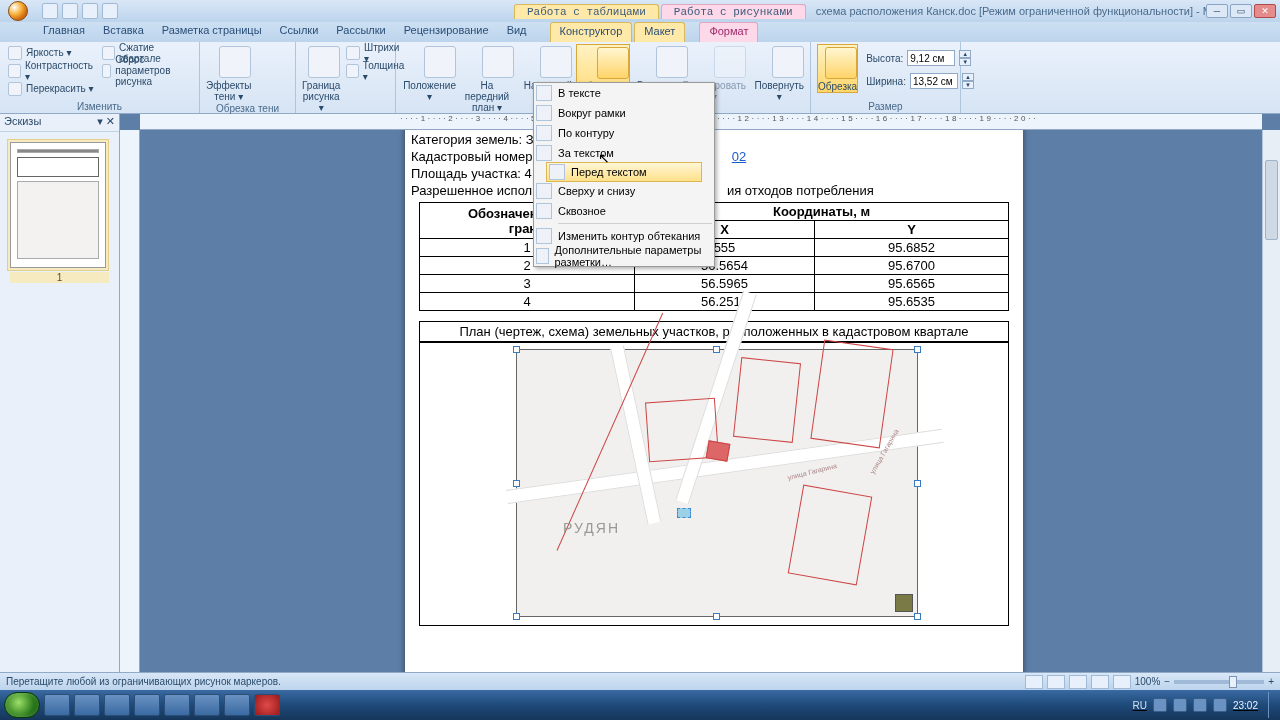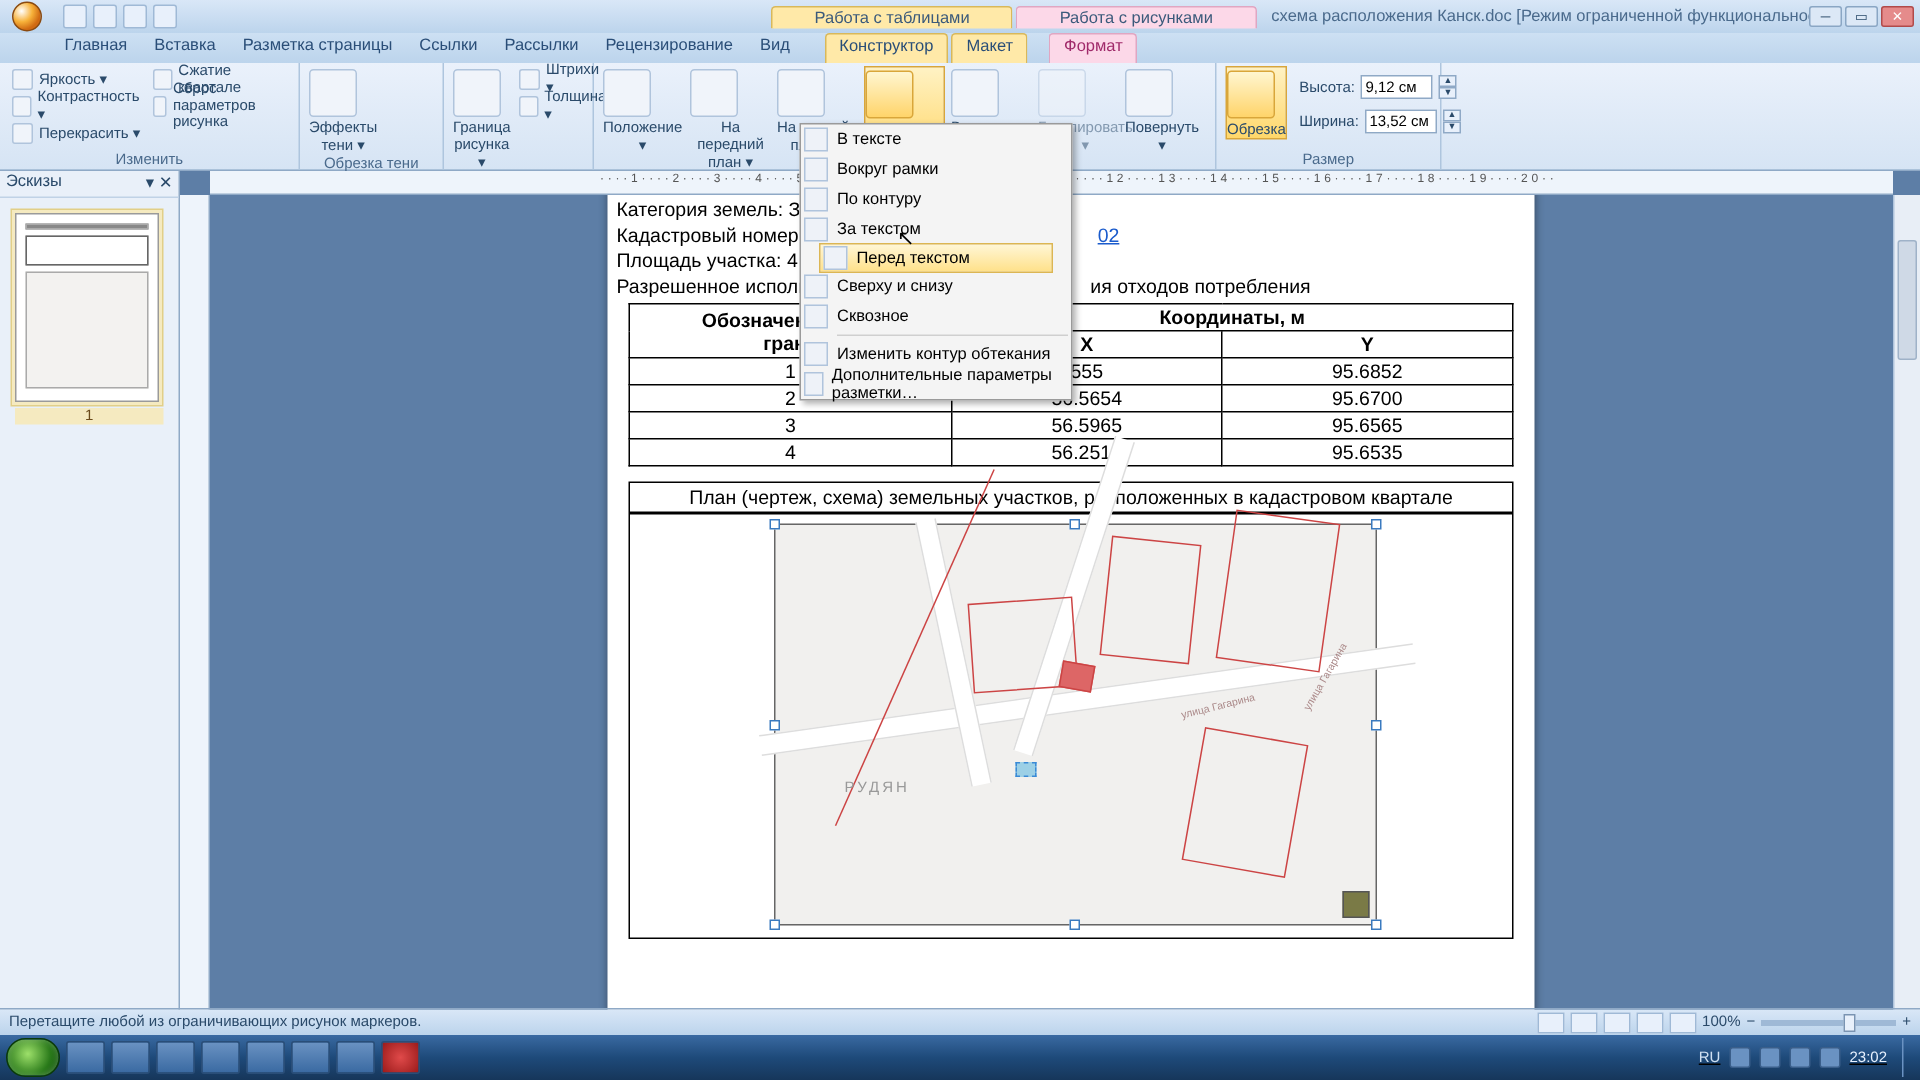--- a/index.html
+++ b/index.html
@@ -5,39 +5,39 @@
   * { margin: 0; padding: 0; box-sizing: border-box; font-family: "Segoe UI", Tahoma, sans-serif; }
   body { background: #b8d1e8; overflow: hidden; width: 1280px; height: 720px; }
 
   
   .titlebar { height: 22px; background: linear-gradient(#d9e7f7,#bcd4ec); display: flex; align-items: center; font-size: 11px; color:#3b5a7b; }
   .office-btn { width: 36px; height: 22px; display:flex; align-items:center; justify-content:center; }
   .office-orb { width: 20px; height: 20px; border-radius:50%; background: radial-gradient(circle at 30% 30%, #fff, #f7b23a 40%, #d06a12 70%); border:1px solid #8a4a10; }
   .qat { display:flex; gap:4px; padding:0 6px; }
   .qat-btn { width:16px; height:16px; background:#e8f0fb; border:1px solid #9fb9d6; border-radius:2px; }
   .title-ctx { display:flex; gap:2px; margin-left:390px; }
-  .ctx-tab { padding:1px 28px; font-size:11px; background:#ffe9a8; border:1px solid #d9b85a; border-bottom:none; border-radius:3px 3px 0 0; }
+  .ctx-tab { padding:1px 12px; font-size:11px; background:#ffe9a8; border:1px solid #d9b85a; border-bottom:none; border-radius:3px 3px 0 0;font-family:Liberation Mono, monospace; }
   .ctx-tab.pic { background:#fcd8e8; border-color:#e0a6c2; }
   .title-text { flex:1; text-align:left; padding-left:10px; color:#4a6a8c; white-space:nowrap; overflow:hidden; }
   .win-ctrl { display:flex; gap:2px; padding-right:4px; }
   .win-btn { width:22px; height:14px; background:#dce8f6; border:1px solid #8aa6c4; border-radius:2px; display:flex; align-items:center; justify-content:center; font-size:9px; color:#2a4a6a; }
   .win-btn.close { background:#e58b8b; border-color:#b14a4a; color:#fff; }
 
   
   .tabs { height:20px; background:linear-gradient(#cde0f3,#bcd4ec); display:flex; font-size:11px; padding-left:34px; }
   .tab { padding:2px 9px; color:#2a4e78; cursor:default; }
   .tab.extra { background:#ffe9a8; border:1px solid #d9b85a; border-bottom:none; border-radius:3px 3px 0 0; margin-left:2px; }
   .tab.extra.active { background:#fcd8e8; border-color:#e0a6c2; color:#a02a6a; }
 
   
   .ribbon { height:72px; background:linear-gradient(#eaf1fb,#d6e4f4); border-bottom:1px solid #8fa9c6; display:flex; font-size:11px; }
   .group { border-right:1px solid #aec5de; padding:2px 6px 0 6px; display:flex; flex-direction:column; min-width:0; }
   .group-body { flex:1; display:flex; align-items:flex-start; gap:4px; }
   .group-label { text-align:center; font-size:10px; color:#4a6a8c; padding:1px 0; }
-  .rb-btn-lg { display:flex; flex-direction:column; align-items:flex-start; justify-content:center; width:54px; font-size:10px; color:#2a4a6a; text-align:center; gap:2px; padding-top:2px;}
+  .rb-btn-lg { display:flex; flex-direction:column; align-items:flex-end; justify-content:center; width:54px; font-size:10px; color:#2a4a6a; text-align:center; gap:2px; padding-top:2px;}
   .rb-btn-lg.active { background:linear-gradient(#fff2c4,#ffd76a); border:1px solid #d9a63a; border-radius:0; }
   .rb-icon-lg { width:32px; height:32px; background:#f0f4fa; border:1px solid #b0c4dc; border-radius:3px; }
   .rb-row { display:flex; flex-direction:column; gap:1px; }
   .rb-item { display:flex; align-items:center; gap:4px; font-size:10px; color:#2a4a6a; padding:0 2px; height:17px;}
   .rb-item .ic { width:14px; height:14px; background:#f0f4fa; border:1px solid #b0c4dc; border-radius:2px; }
   .size-row { display:flex; align-items:center; gap:4px; font-size:10px; color:#2a4a6a; height:20px;}
   .size-row input { width:48px; height:16px; font-size:10px; border:1px solid #8fa9c6; padding:0 2px;}
   .spin { width:12px; display:flex; flex-direction:column; font-size:6px; }
   .spin div { height:8px; border:1px solid #8fa9c6; background:#e8f0fb; text-align:center; line-height:6px;}
 
@@ -394,21 +394,21 @@
               <div class="cad-poly" style="left:300px;top:-6px;width:70px;height:100px;transform:rotate(8deg)"></div>
               <div class="cad-poly" style="left:278px;top:140px;width:70px;height:90px;transform:rotate(10deg)"></div>
               <div class="cad-poly" style="left:130px;top:50px;width:70px;height:60px;transform:rotate(-4deg)"></div>
               <div class="cad-poly" style="left:190px;top:92px;width:22px;height:18px;background:#d66;transform:rotate(10deg)"></div>
               <div class="cad-line" style="left:40px;top:200px;width:260px;height:1px;transform:rotate(-66deg);transform-origin:left"></div>
 
               <div style="position:absolute;left:270px;top:118px;font-size:7px;color:#a88;transform:rotate(-14deg)">улица Гагарина</div>
               <div style="position:absolute;left:342px;top:98px;font-size:7px;color:#a88;transform:rotate(-60deg)">улица Гагарина</div>
 
               <div style="position:absolute;left:160px;top:158px;width:14px;height:10px;border:1px dashed #3a8ad6;background:#9cd0e6"></div>
-              <div style="position:absolute;left:46px;top:170px;font-size:10px;color:#999;letter-spacing:2px">РУДЯН</div>
+              <div style="position:absolute;left:46px;top:170px;font-size:14px;color:#999;letter-spacing:2px">РУДЯН</div>
               <div style="position:absolute;right:4px;bottom:4px;width:18px;height:18px;background:#7a7a46;border:1px solid #555"></div>
 
               <div class="map-handle" style="left:-4px;top:-4px"></div>
               <div class="map-handle" style="left:196px;top:-4px"></div>
               <div class="map-handle" style="right:-4px;top:-4px"></div>
               <div class="map-handle" style="left:-4px;top:130px"></div>
               <div class="map-handle" style="right:-4px;top:130px"></div>
               <div class="map-handle" style="left:-4px;bottom:-4px"></div>
               <div class="map-handle" style="left:196px;bottom:-4px"></div>
               <div class="map-handle" style="right:-4px;bottom:-4px"></div>

